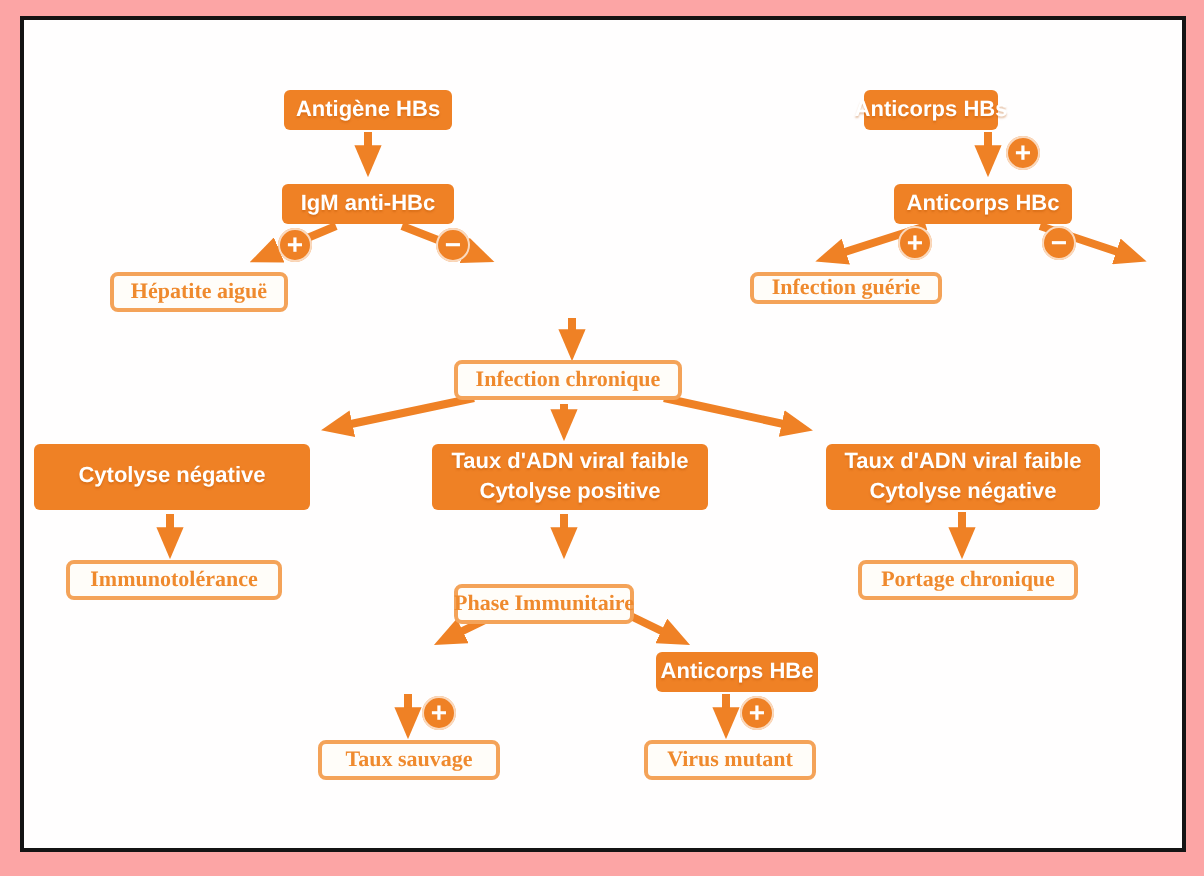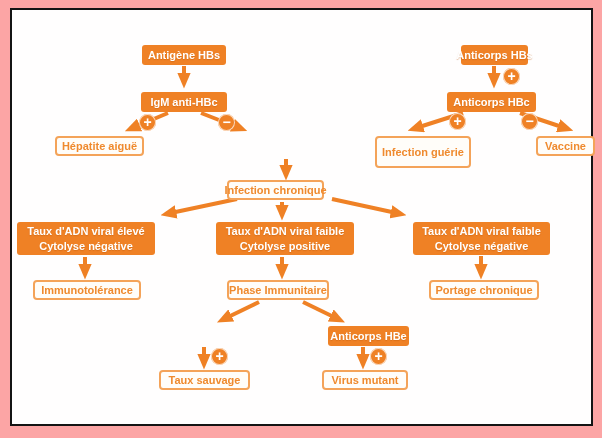--- a/index.html
+++ b/index.html
@@ -16,20 +16,21 @@
     position:absolute;display:flex;flex-direction:column;align-items:center;justify-content:center;
     box-sizing:border-box;text-align:center;font-weight:bold;white-space:nowrap;
   }
   .node.filled{
     background:#ef8125;color:#ffffff;border-radius:3px;
     font-size:11px;text-shadow:0 1px 1px rgba(180,80,0,0.35);
   }
   .node.outline{
     background:#fffdf9;color:#ef8a2e;border:2px solid #f4a359;border-radius:4px;
     font-size:11px;
+    font-family:Liberation Serif, serif;
   }
   .node.twoline{line-height:14.5px;}
   .sign{
     position:absolute;width:17px;height:17px;border-radius:50%;
     background:#ef8125;color:#ffffff;font-weight:900;font-size:14px;line-height:17px;
     text-align:center;box-shadow:0 0 0 1px rgba(255,255,255,0.7) inset;
   }
 </style>
 </head>
 <body>
@@ -67,54 +68,50 @@
   <div class="node filled" style="left:142px;top:45px;width:84px;height:20px">
     <span>Antigène HBs</span>
   </div>
   <div class="node filled" style="left:141px;top:92px;width:86px;height:20px">
     <span>IgM anti-HBc</span>
   </div>
   <div class="node outline" style="left:55px;top:136px;width:89px;height:20px">
     <span>Hépatite aiguë</span>
   </div>
 
-  <div class="node filled" style="left:461px;top:45px;width:67px;height:20px">
+  <div class="node filled" style="left:432px;top:45px;width:67px;height:20px">
     <span>Anticorps HBs</span>
   </div>
   <div class="node filled" style="left:447px;top:92px;width:89px;height:20px">
     <span>Anticorps HBc</span>
   </div>
-  <div class="node outline" style="left:375px;top:136px;width:96px;height:32px">
+  <div class="node outline" style="left:375px;top:136px;width:96px;height:16px">
     <span>Infection guérie</span>
   </div>
-  <div class="node outline" style="left:536px;top:136px;width:59px;height:20px">
-    <span>Vaccine</span>
-  </div>
 
-  <div class="node outline" style="left:227px;top:180px;width:97px;height:20px">
+  <div class="node outline" style="left:227px;top:180px;width:114px;height:20px">
     <span>Infection chronique</span>
   </div>
 
   <div class="node filled twoline" style="left:17px;top:222px;width:138px;height:33px">
-    <span>Taux d'ADN viral élevé</span>
     <span>Cytolyse négative</span>
   </div>
   <div class="node filled twoline" style="left:216px;top:222px;width:138px;height:33px">
     <span>Taux d'ADN viral faible</span>
     <span>Cytolyse positive</span>
   </div>
   <div class="node filled twoline" style="left:413px;top:222px;width:137px;height:33px">
     <span>Taux d'ADN viral faible</span>
     <span>Cytolyse négative</span>
   </div>
 
   <div class="node outline" style="left:33px;top:280px;width:108px;height:20px">
     <span>Immunotolérance</span>
   </div>
-  <div class="node outline" style="left:227px;top:280px;width:102px;height:20px">
+  <div class="node outline" style="left:227px;top:292px;width:90px;height:20px">
     <span>Phase Immunitaire</span>
   </div>
   <div class="node outline" style="left:429px;top:280px;width:110px;height:20px">
     <span>Portage chronique</span>
   </div>
 
   <div class="node filled" style="left:328px;top:326px;width:81px;height:20px">
     <span>Anticorps HBe</span>
   </div>
   <div class="node outline" style="left:159px;top:370px;width:91px;height:20px">

